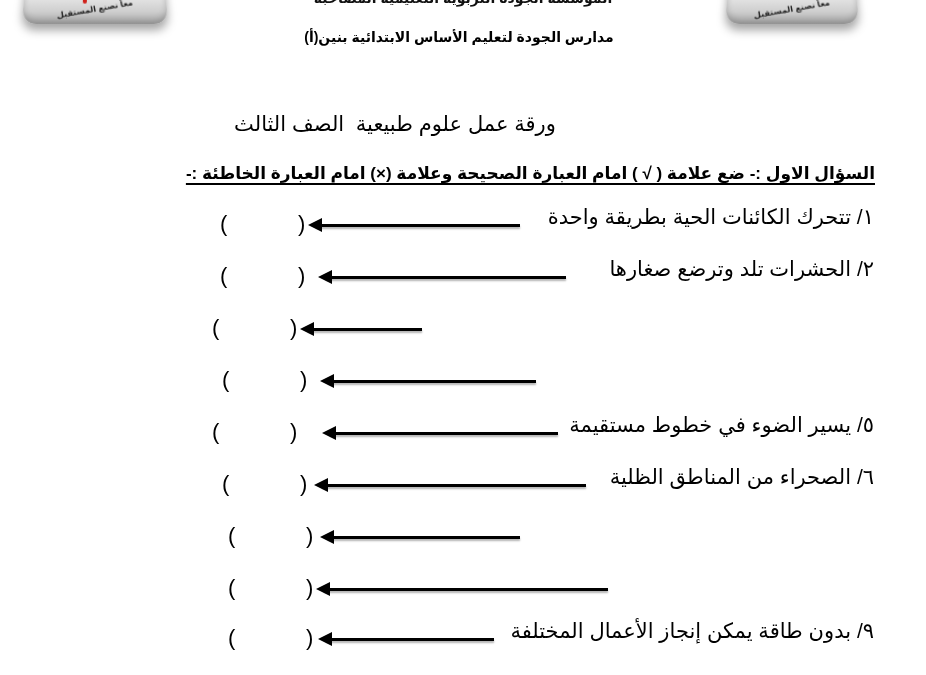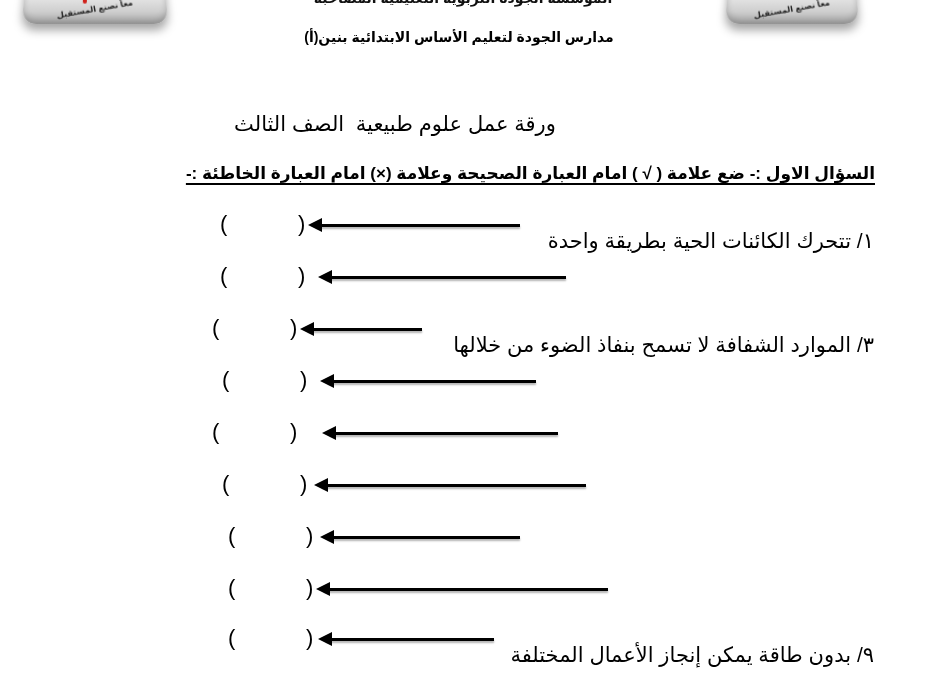--- a/index.html
+++ b/index.html
@@ -104,21 +104,21 @@
     }
     .item {
       position: absolute;
       left: 0;
       width: 926px;
       height: 40px;
     }
     .item-text {
       position: absolute;
       right: 52px;
-      top: 24px;
+      top: 0;
       font-size: 21px;
       direction: rtl;
       white-space: nowrap;
     }
     .arrow {
       position: absolute;
       top: 18px;
       height: 4px;
     }
     .arrow-line {
@@ -177,61 +177,63 @@
     <div class="arrow" style="left:308px;width:212px;">
         <div class="arrow-line"></div>
         <div class="arrow-head"></div>
       </div>
     <span class="bracket" style="left:298px;">)</span>
     <span class="answer-slot" style="left:232px;width:64px;"></span>
     <span class="bracket" style="left:220px;">(</span>
   </div>
 
   <div class="item" style="top:52px;">
+    <span class="item-text">٢/ الحشرات تلد وترضع صغارها</span>
     <div class="arrow" style="left:318px;width:248px;">
         <div class="arrow-line"></div>
         <div class="arrow-head"></div>
       </div>
     <span class="bracket" style="left:298px;">)</span>
     <span class="answer-slot" style="left:232px;width:64px;"></span>
     <span class="bracket" style="left:220px;">(</span>
   </div>
 
   <div class="item" style="top:104px;">
-    <span class="item-text">٣/ الموارد الشفافة لا تسمح بنفاذ الضوء من خلالها</span>
     <div class="arrow" style="left:300px;width:122px;">
         <div class="arrow-line"></div>
         <div class="arrow-head"></div>
       </div>
     <span class="bracket" style="left:290px;">)</span>
     <span class="answer-slot" style="left:224px;width:64px;"></span>
     <span class="bracket" style="left:212px;">(</span>
   </div>
 
   <div class="item" style="top:156px;">
     <div class="arrow" style="left:320px;width:216px;">
         <div class="arrow-line"></div>
         <div class="arrow-head"></div>
       </div>
     <span class="bracket" style="left:300px;">)</span>
     <span class="answer-slot" style="left:234px;width:64px;"></span>
     <span class="bracket" style="left:222px;">(</span>
   </div>
 
   <div class="item" style="top:208px;">
+    <span class="item-text">٥/ يسير الضوء في خطوط مستقيمة</span>
     <div class="arrow" style="left:322px;width:236px;">
         <div class="arrow-line"></div>
         <div class="arrow-head"></div>
       </div>
     <span class="bracket" style="left:290px;">)</span>
     <span class="answer-slot" style="left:224px;width:64px;"></span>
     <span class="bracket" style="left:212px;">(</span>
   </div>
 
   <div class="item" style="top:260px;">
+    <span class="item-text">٦/ الصحراء من المناطق الظلية</span>
     <div class="arrow" style="left:314px;width:272px;">
         <div class="arrow-line"></div>
         <div class="arrow-head"></div>
       </div>
     <span class="bracket" style="left:300px;">)</span>
     <span class="answer-slot" style="left:234px;width:64px;"></span>
     <span class="bracket" style="left:222px;">(</span>
   </div>
 
   <div class="item" style="top:312px;">

